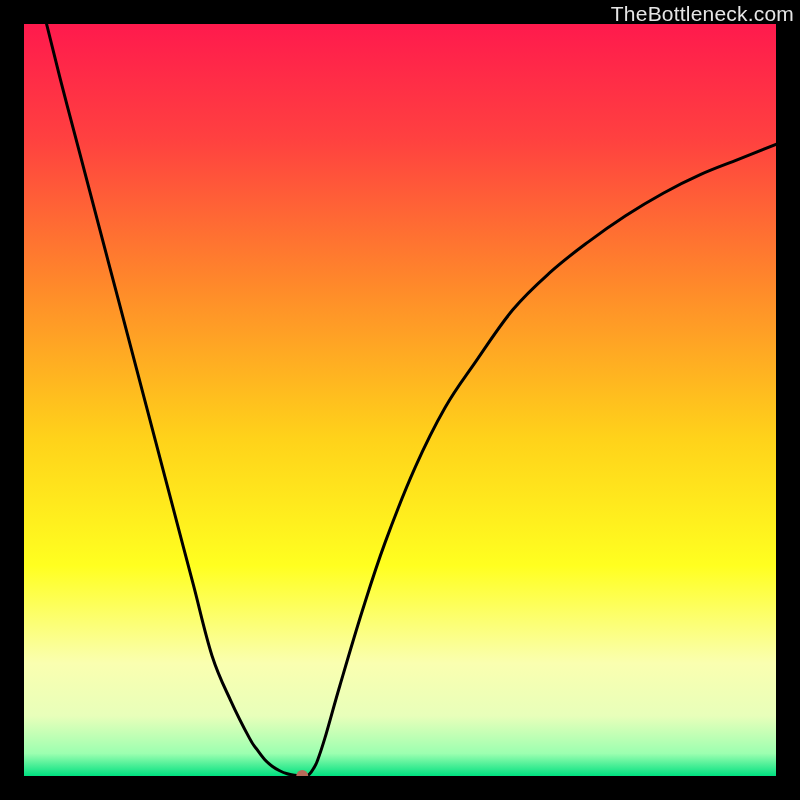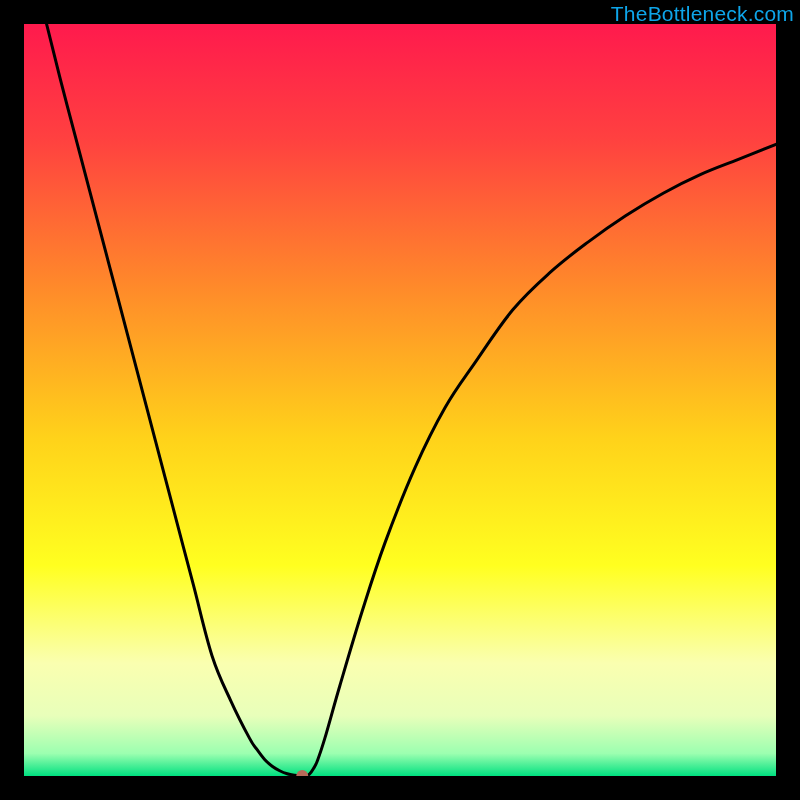--- a/index.html
+++ b/index.html
@@ -32,21 +32,21 @@
   svg.curve {
     position: absolute;
     left: 0; top: 0;
     width: 752px;
     height: 752px;
   }
   .watermark {
     position: absolute;
     top: 2px;
     right: 6px;
-    color: #0ea5e9;
+    color: #e5e5e5;
     font-size: 21px;
     font-weight: 500;
     letter-spacing: 0.2px;
     font-family: Arial, sans-serif;
   }
 </style>
 </head>
 <body>
 
 <div class="frame">

